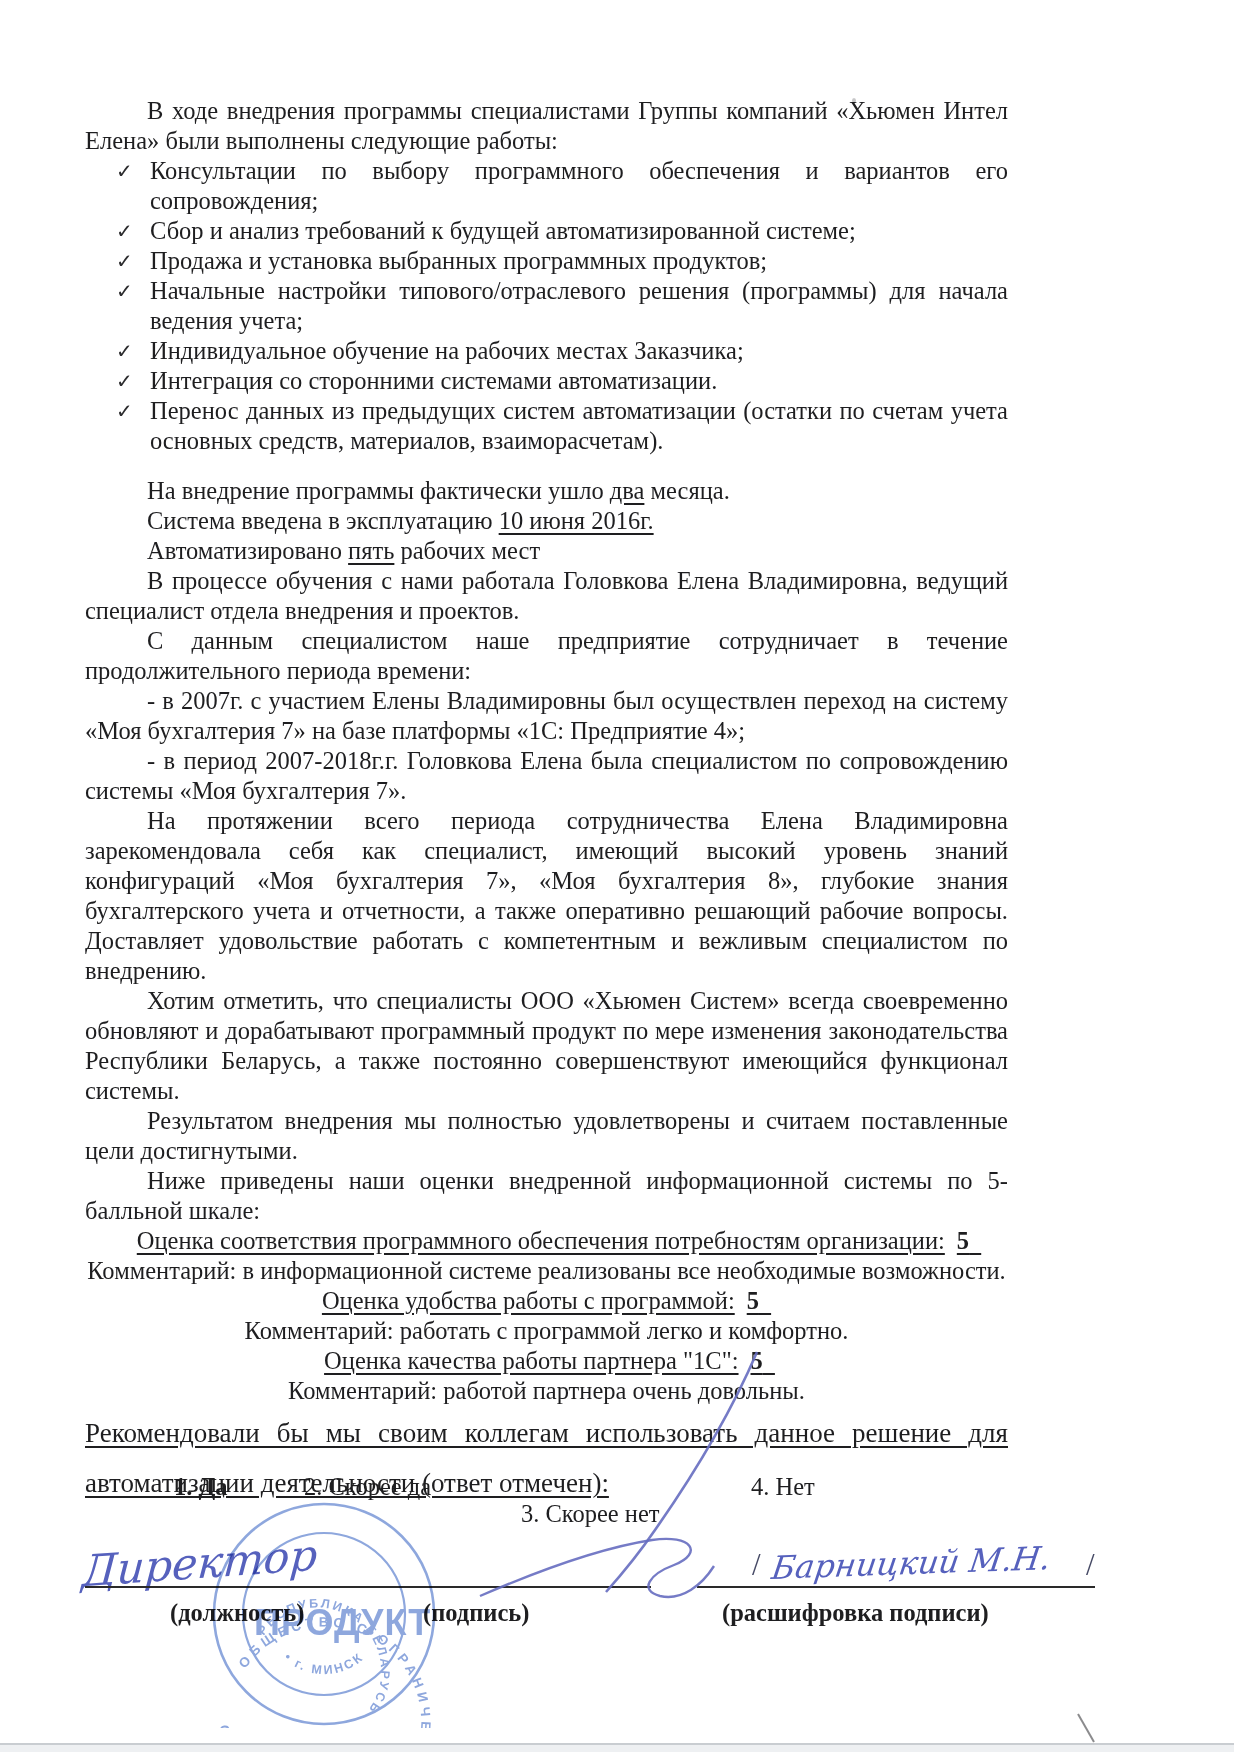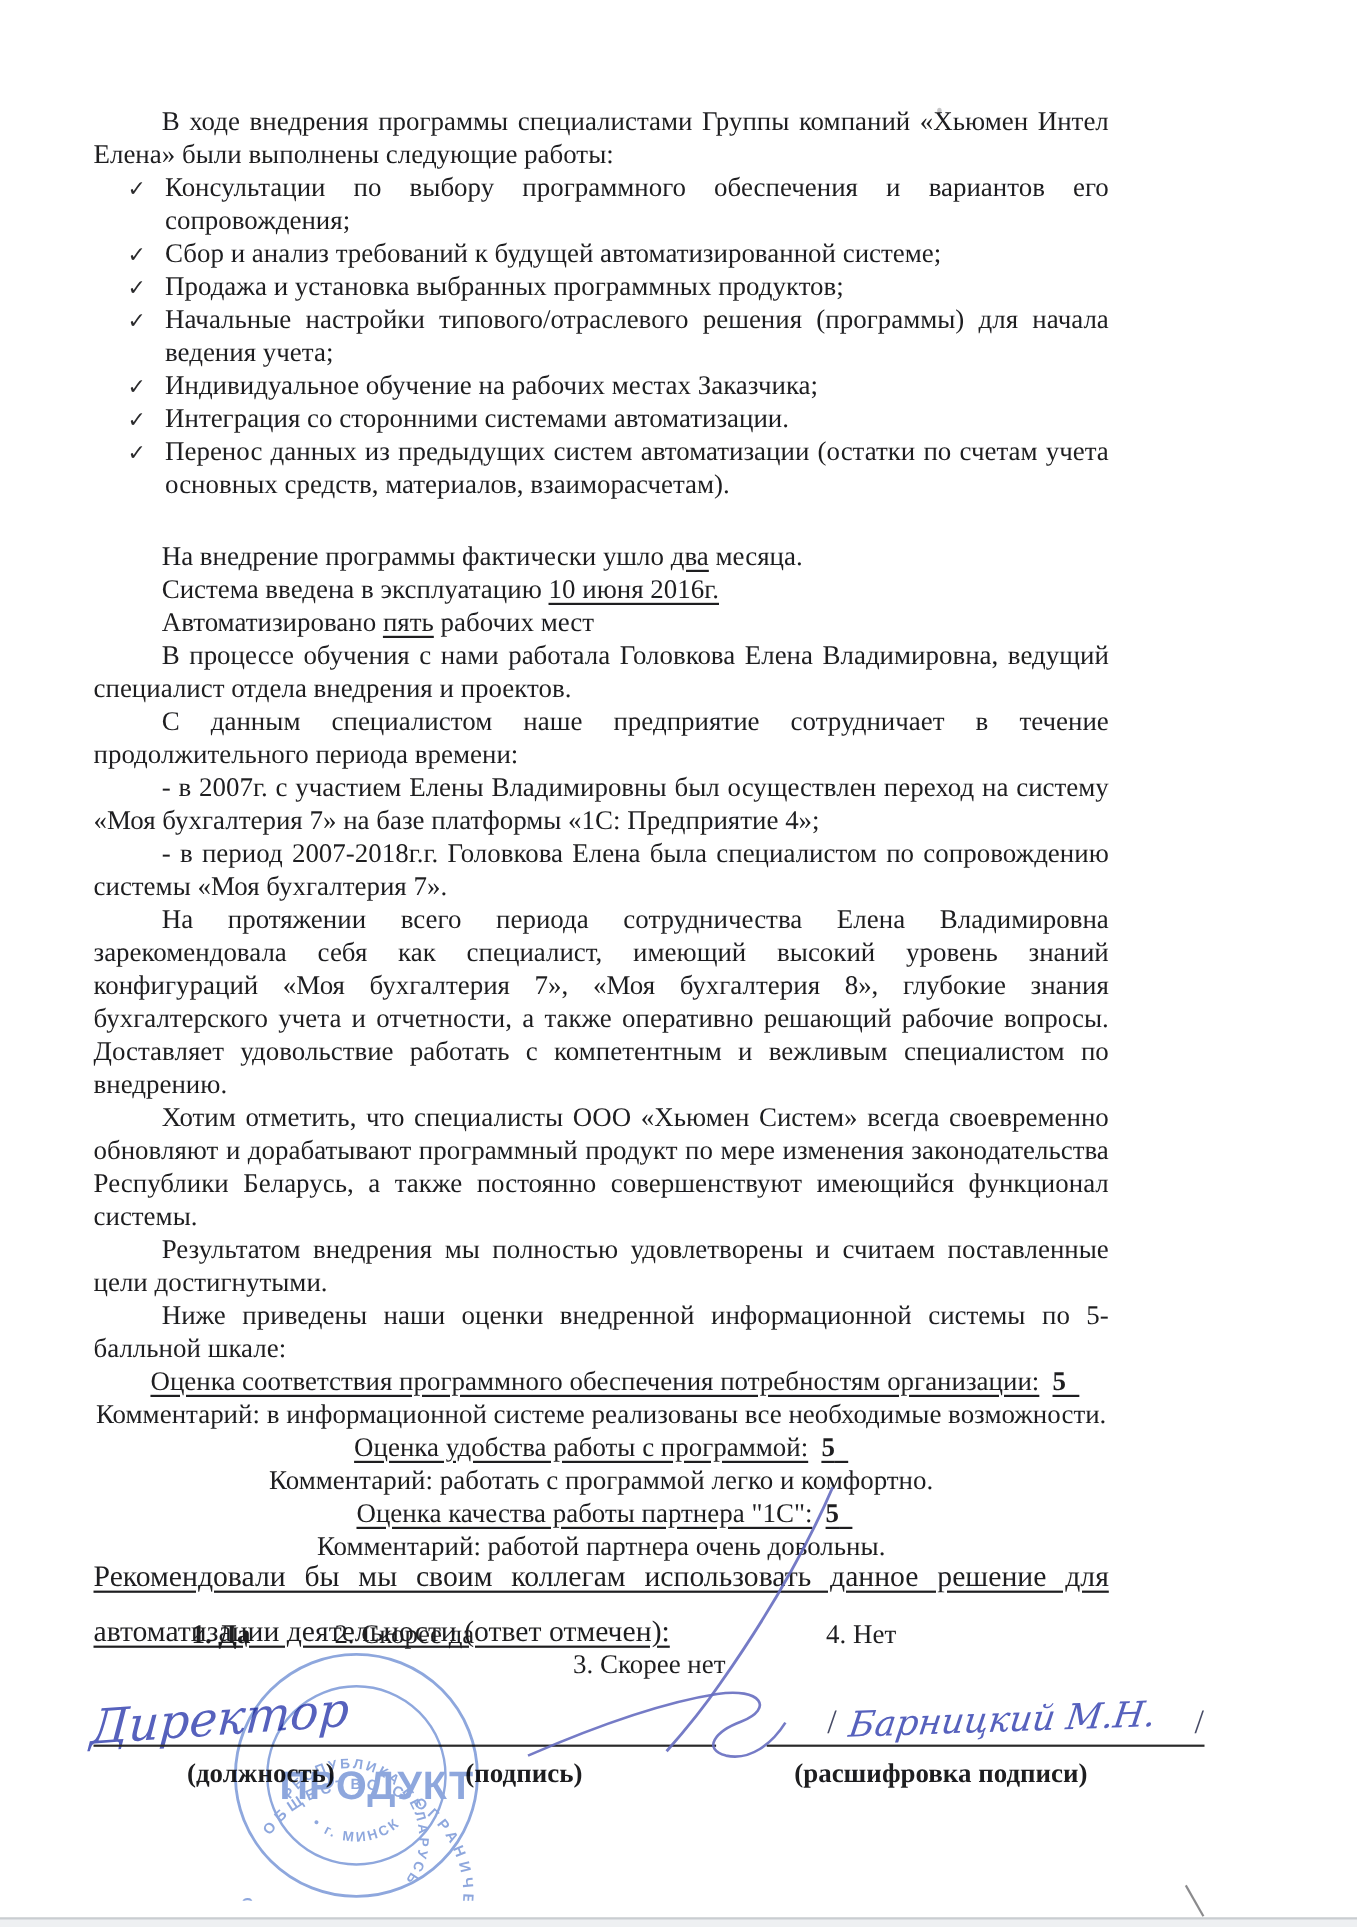--- a/index.html
+++ b/index.html
@@ -8,21 +8,21 @@
   .page{position:absolute;inset:0;background:#ffffff;}
 
   
   .doc{position:absolute;left:85px;top:96px;width:923px;
        font-size:24.5px;line-height:30px;text-align:justify;}
   .doc p{margin:0;}
   .indent{text-indent:62px;}
   .check-item{position:relative;padding-left:65px;text-align:justify;}
   .check{position:absolute;left:31px;top:0;font-family:"DejaVu Sans",sans-serif;
          font-size:20px;color:#2b2b2d;}
-  .facts{margin-top:36px;text-align:left;}
+  .facts{margin-top:20px;text-align:left;}
   .gap-top{margin-top:30px;}
   u,.uline{text-decoration:underline;text-decoration-thickness:2px;text-underline-offset:4px;}
   .rating,.comment{text-align:center;}
   .r1{padding-left:25px;}
   .r3{padding-left:6px;}
   .score{font-weight:bold;margin-left:12px;}
   .tail{letter-spacing:6px;}
 
   
   .recommend{position:absolute;left:85px;top:1381px;width:923px;

